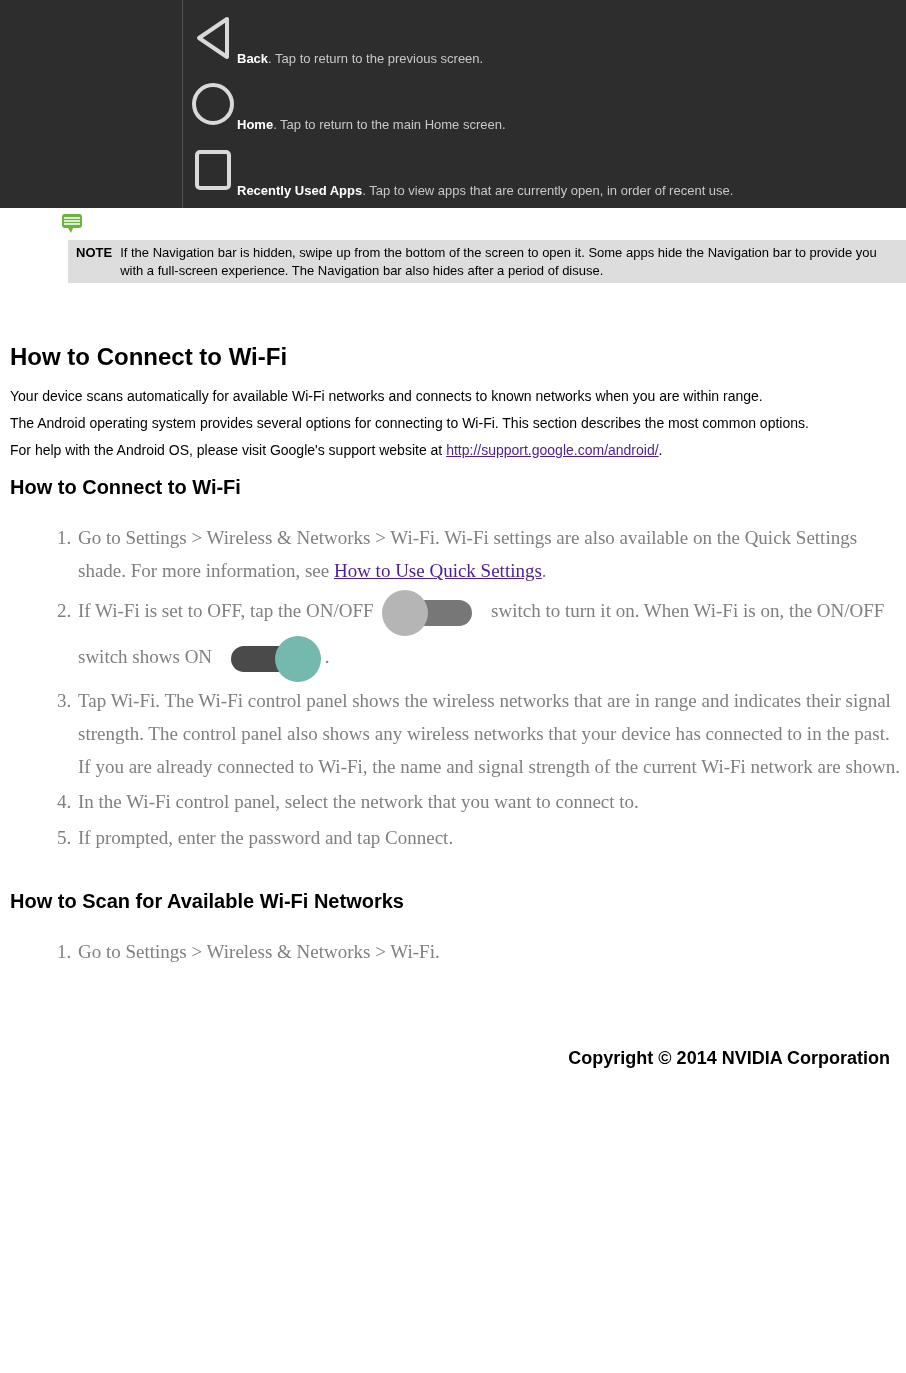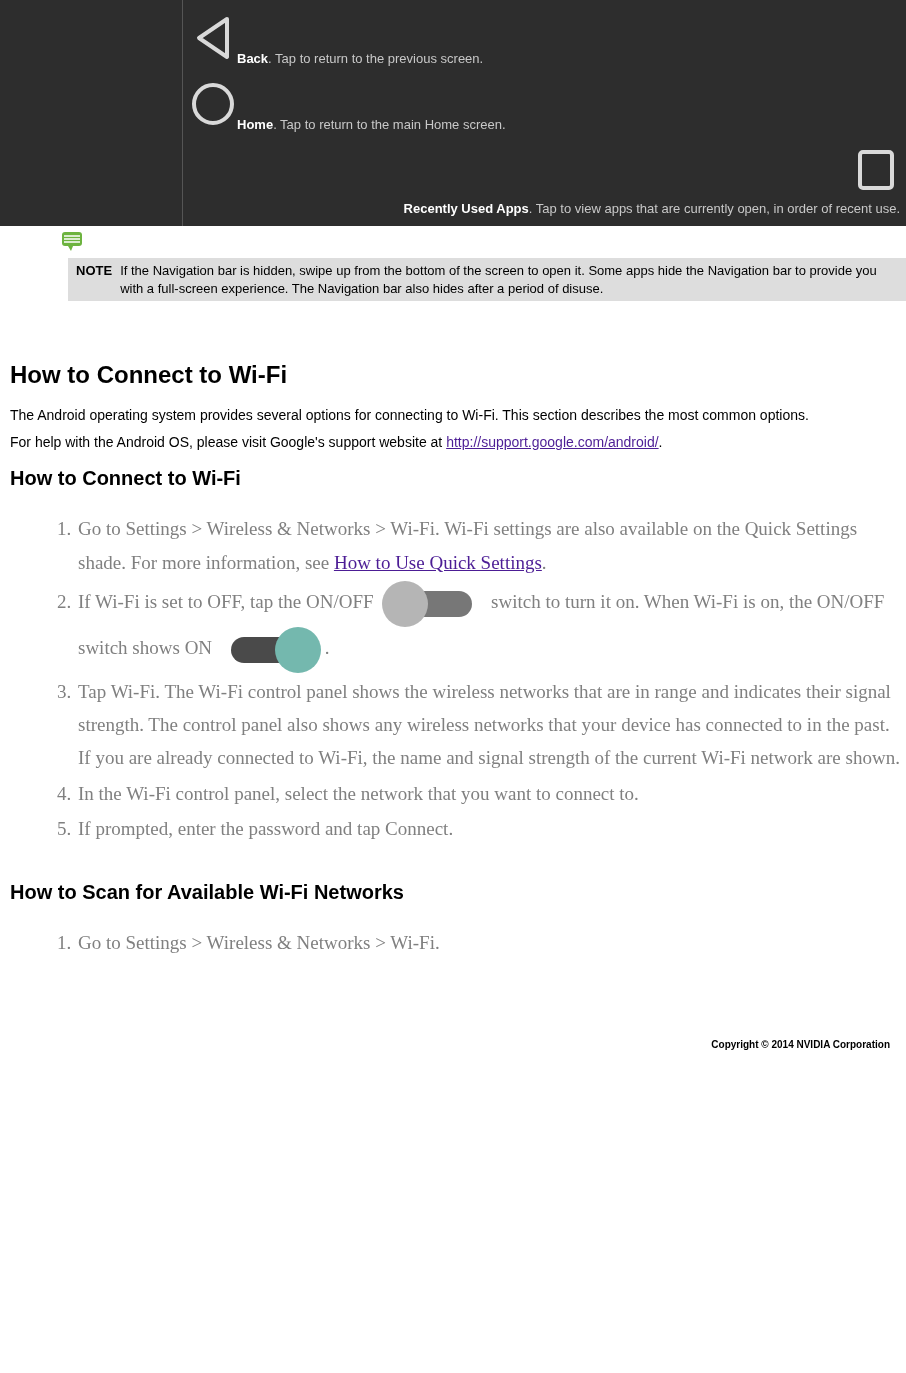--- a/index.html
+++ b/index.html
@@ -22,21 +22,21 @@
       padding: 8px 6px 8px 6px;
       color: #c8c8c8;
       font-size: 13px;
     }
     .nav-row {
       display: flex;
       align-items: flex-end;
       margin-bottom: 6px;
       line-height: 1.4;
     }
-    .nav-row:last-child { margin-bottom: 0; flex-direction: column; }
+    .nav-row:last-child { margin-bottom: 0; }
     .nav-icon {
       width: 48px;
       height: 60px;
       display: flex;
       align-items: center;
       justify-content: center;
       flex-shrink: 0;
     }
     .nav-label strong { color: #fff; font-weight: bold; }
     .note-block {
@@ -112,21 +112,21 @@
       background: #b5b5b5;
       left: 0;
     }
     .toggle.on .thumb {
       background: #74b8ae;
       left: auto; right: 0;
     }
     .copyright {
       text-align: right;
       font-weight: bold;
-      font-size: 10px;
+      font-size: 18px;
       padding: 60px 16px 20px 0;
     }
   </style>
 </head>
 <body>
 
 <div class="dark-panel">
   <div class="dark-left"></div>
   <div class="dark-right">
     <div class="nav-row">
@@ -167,20 +167,21 @@
 </div>
 <div class="note-block">
   <div class="note-body">
     <span class="note-label">NOTE</span>
     <span>If the Navigation bar is hidden, swipe up from the bottom of the screen to open it. Some apps hide the Navigation bar to provide you with a  full-screen experience. The Navigation bar also hides after a period of disuse.</span>
   </div>
 </div>
 
 <div class="content">
   <h2 class="section">How to Connect to Wi-Fi</h2>
+  <p>Your device scans automatically for available Wi-Fi networks and connects to known networks when you are within range.</p>
   <p>The Android operating system provides several options for connecting to Wi-Fi. This section describes the most common options.</p>
   <p>
     <span>For help with the Android OS, please visit Google's support website at </span><a class="link" href="#">http://support.google.com/android/</a><span>.</span>
   </p>
 
   <h3 class="sub">How to Connect to Wi-Fi</h3>
   <ol class="steps">
     <li>
       <span>Go to </span><strong>Settings &gt; Wireless &amp; Networks &gt; Wi-Fi</strong><span>. Wi-Fi settings are also available on the Quick Settings shade. For more information, see </span><a class="link" href="#">How to Use Quick Settings</a><span>.</span>
     </li>

